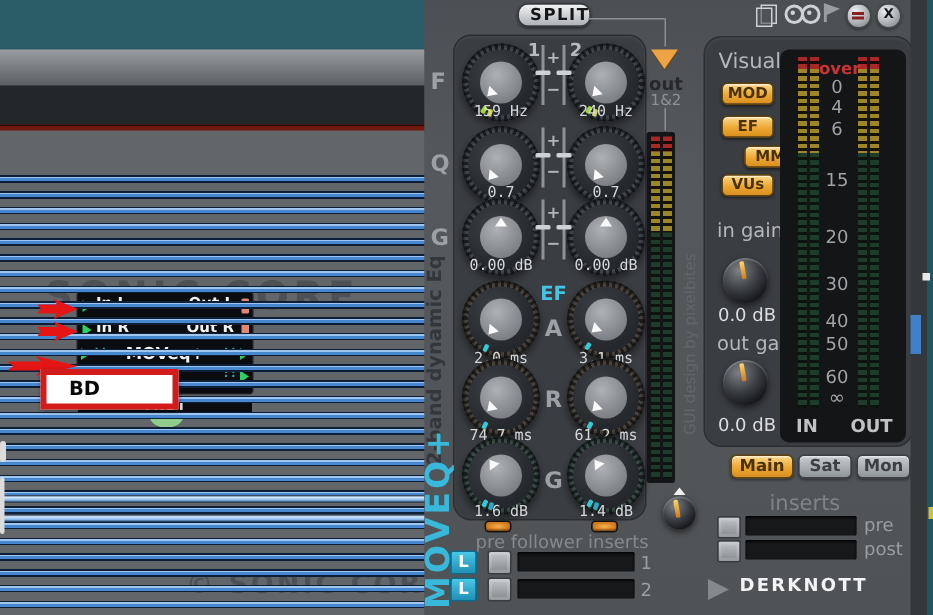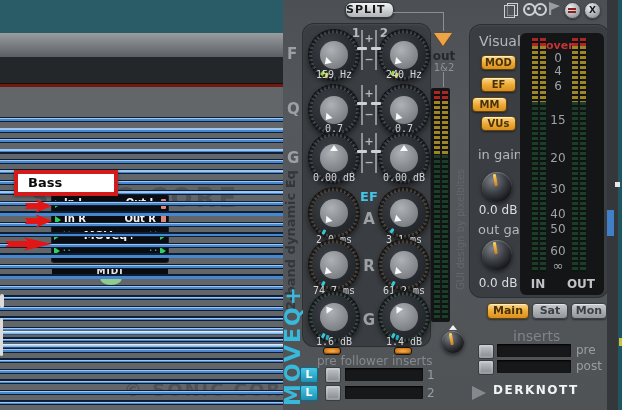--- a/index.html
+++ b/index.html
@@ -34,21 +34,21 @@
   .redarrow{background:#e31515;filter:drop-shadow(0 1px 1px rgba(60,0,0,.6));
             clip-path:polygon(0 28%,48% 28%,40% 2%,100% 50%,40% 98%,48% 72%,0 72%,8% 50%)}
   .sliver{background:#dcdcdc;border-radius:2px}
 
   
   .plugin{left:283px;top:0;width:339px;height:410px;background:linear-gradient(#4c4f53,#55585c 30%,#505356)}
   .panel{background:#3a3d41;border-radius:11px;box-shadow:inset 0 1px 2px rgba(255,255,255,.07),0 0 0 1px #2c2f32}
   .lab{color:#9da0a4;font-weight:bold}
   .val{font-family:"DejaVu Sans Mono",monospace;font-size:10px;color:#d4d6d9;text-align:center;white-space:nowrap}
   .splitbtn{background:linear-gradient(#f2f3f4,#aeb2b6);border:1px solid #35383b;border-radius:7px;
-            color:#141618;font-size:11px;font-weight:bold;letter-spacing:1px;text-align:left;line-height:14px;
+            color:#141618;font-size:11px;font-weight:bold;letter-spacing:1px;text-align:right;line-height:14px;
             box-shadow:0 1px 2px rgba(0,0,0,.5)}
   .ln{background:#8b8e92}
   .outtri{width:0;height:0;border-left:9px solid transparent;border-right:9px solid transparent;
           border-top:13px solid #eda445;filter:drop-shadow(0 1px 0 #6e4410)}
 
   .knob{border-radius:50%;background:repeating-conic-gradient(#1b1e23 0deg 5deg,#42474e 5deg 10deg);
         box-shadow:0 3px 5px rgba(0,0,0,.45),inset 0 0 2px 1px #0e1012}
   .knob::before{content:"";position:absolute;inset:4px;border-radius:50%;
         background:radial-gradient(circle at 38% 32%,#3c4046,#24272b 70%)}
   .knob::after{content:"";position:absolute;inset:12px;border-radius:50%;
@@ -138,21 +138,21 @@
   <div class="a midistrip" style="left:52px;top:264px;width:116px;height:14px">MIDI</div>
   <div class="a arc" style="left:100px;top:278px;width:22px;height:7px"></div>
 
   <div class="a cables" style="left:0;top:112px;width:283px;height:298px;pointer-events:none"></div>
   <div class="a brightcable" style="left:0;top:330px;width:283px;height:5px"></div>
   <div class="a brightcable" style="left:0;top:343px;width:283px;height:5px"></div>
 
   <div class="a redarrow" style="left:25px;top:199px;width:27px;height:14px"></div>
   <div class="a redarrow" style="left:25px;top:214px;width:27px;height:14px"></div>
   <div class="a redarrow" style="left:5px;top:237px;width:47px;height:14px"></div>
-  <div class="a callout" style="left:14px;top:170px;width:86px;height:18px;padding-left:10px;line-height:18px">Bass</div>
+  <div class="a callout" style="left:27px;top:246px;width:69px;height:19px;padding-left:15px;line-height:19px">BD</div>
   <div class="a sliver" style="left:0;top:294px;width:4px;height:14px"></div>
   <div class="a sliver" style="left:0;top:318px;width:3px;height:38px"></div>
 
   <div class="a plugin">
 
     <div class="a splitbtn" style="left:62px;top:2px;width:47px;height:14px">SPLIT</div>
     <div class="a ln" style="left:109px;top:12px;width:51px;height:1px"></div>
     <div class="a ln" style="left:160px;top:12px;width:1px;height:19px"></div>
     <div class="a outtri" style="left:151px;top:33px"></div>
     <span class="a" style="left:146px;top:49px;width:30px;text-align:center;color:#26282b;font-size:12px;font-weight:bold">out</span>
@@ -308,21 +308,21 @@
     </div>
     <div class="a" style="left:166px;top:325px;width:0;height:0;border-left:4px solid transparent;border-right:4px solid transparent;border-bottom:5px solid #f2f2f2"></div>
     <div class="a gknob" style="left:159px;top:331px;width:22px;height:22px"></div>
 
     <span class="a vt" style="left:172px;top:90px;height:200px;color:#63676b;font-size:10px">GUI design by pixelbites</span>
 
     <div class="a panel" style="left:187px;top:25px;width:138px;height:272px"></div>
     <span class="a" style="left:196px;top:33px;color:#b5b8bb;font-size:14px">Visuals</span>
     <div class="a obtn" style="left:198px;top:55px;width:33px;height:13px;line-height:13px">MOD</div>
     <div class="a obtn" style="left:198px;top:77px;width:33px;height:13px;line-height:13px">EF</div>
-    <div class="a obtn" style="left:189px;top:97px;width:33px;height:13px;line-height:13px">MM</div>
+    <div class="a obtn" style="left:213px;top:97px;width:33px;height:13px;line-height:13px">MM</div>
     <div class="a obtn" style="left:198px;top:116px;width:33px;height:13px;line-height:13px">VUs</div>
 
     <span class="a" style="left:195px;top:147px;color:#b5b8bb;font-size:13px">in gain</span>
     <div class="a gknob" style="left:199px;top:172px;width:30px;height:30px"></div>
     <span class="a" style="left:193px;top:203px;width:44px;text-align:center;color:#dcdee0;font-size:12px">0.0 dB</span>
     <span class="a" style="left:195px;top:222px;color:#b5b8bb;font-size:13px">out gain</span>
     <div class="a gknob" style="left:199px;top:240px;width:30px;height:30px"></div>
     <span class="a" style="left:193px;top:276px;width:44px;text-align:center;color:#dcdee0;font-size:12px">0.0 dB</span>
 
     <div class="a ledstrip" style="left:237px;top:33px;width:84px;height:262px;border-radius:6px">

